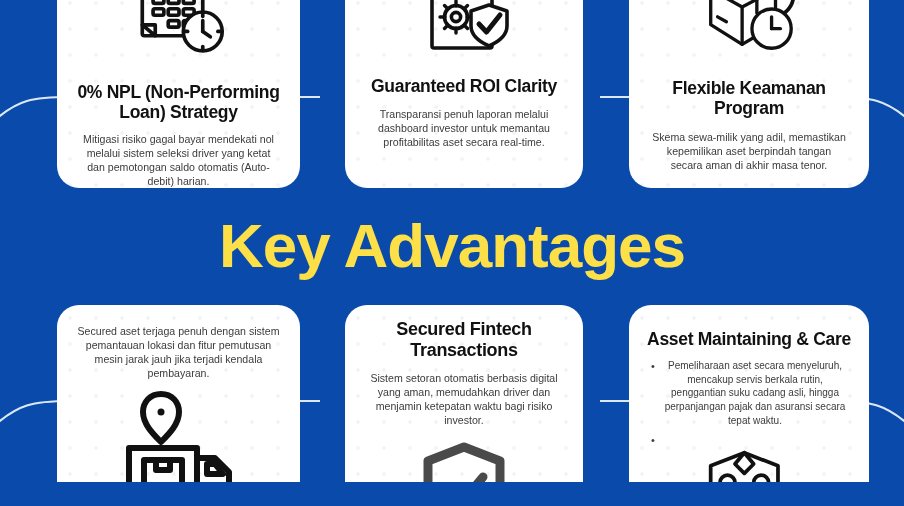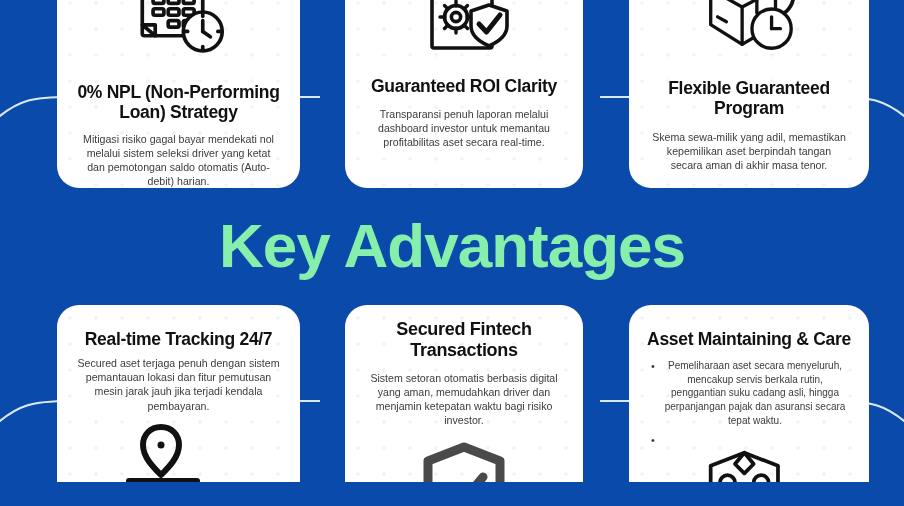--- a/index.html
+++ b/index.html
@@ -82,21 +82,21 @@
   .bullets li{position:relative;margin-bottom:6px;}
   .bullets li::before{content:"\2022";position:absolute;left:-12px;top:0;font-size:11px;color:#3b3b3b;}
   .bullets li.empty{min-height:12px;}
 
   
   .main-title{
     position:absolute;
     left:0;right:0;
     top:215px;
     text-align:center;
-    color:#86efac;
+    color:#fde047;
     font-size:62px;
     font-weight:bold;
     letter-spacing:-1px;
     line-height:1;
     margin:0;
   }
 
   .icon-svg{display:block;}
 </style>
 </head>
@@ -191,31 +191,30 @@
             <path d="M30 22 L63 40 L63 54"></path>
             <line x1="23" y1="58" x2="32" y2="63"></line>
             <path d="M59 12 C84 4, 104 20, 100 40 C98 50, 90 57, 80 58" stroke-width="3.8"></path>
             <polygon points="62,2 62,24 44,13" fill="#111" stroke="none"></polygon>
             <circle cx="78" cy="70" r="20" fill="#fff"></circle>
             <line x1="78" y1="58" x2="78" y2="70"></line>
             <line x1="78" y1="70" x2="87" y2="70"></line>
           </g>
         </svg>
       </div>
-      <h3 class="card-title">Flexible Guaranteed Program</h3>
+      <h3 class="card-title">Flexible Keamanan Program</h3>
       <p class="card-body">Skema sewa-milik yang adil, memastikan kepemilikan aset berpindah tangan secara aman di akhir masa tenor.</p>
     </div>
   </div>
 
   <h1 class="main-title">Key Advantages</h1>
 
   <div class="card bot-card c1">
     <div class="dots"></div>
     <div class="card-inner">
-      <h3 class="card-title">Real-time Tracking 24/7</h3>
       <p class="card-body">Secured aset terjaga penuh dengan sistem pemantauan lokasi dan fitur pemutusan mesin jarak jauh jika terjadi kendala pembayaran.</p>
       <div class="icon-wrap" style="margin-top:8px;">
         <svg class="icon-svg" width="120" height="112" viewBox="0 0 120 112">
           <g fill="none" stroke="#111" stroke-width="6" stroke-linecap="round" stroke-linejoin="round">
             <path d="M42 6 C53 6, 60 14, 60 24 C60 36, 50 46, 42 54 C34 46, 24 36, 24 24 C24 14, 31 6, 42 6 Z"></path>
             <circle cx="42" cy="24" r="3.5" fill="#111" stroke="none"></circle>
             <rect x="10" y="60" width="68" height="44"></rect>
             <path d="M78 70 L96 70 L110 84 L110 104 L78 104 Z"></path>
             <rect x="25" y="72" width="38" height="30"></rect>
             <rect x="37" y="72" width="14" height="10"></rect>

